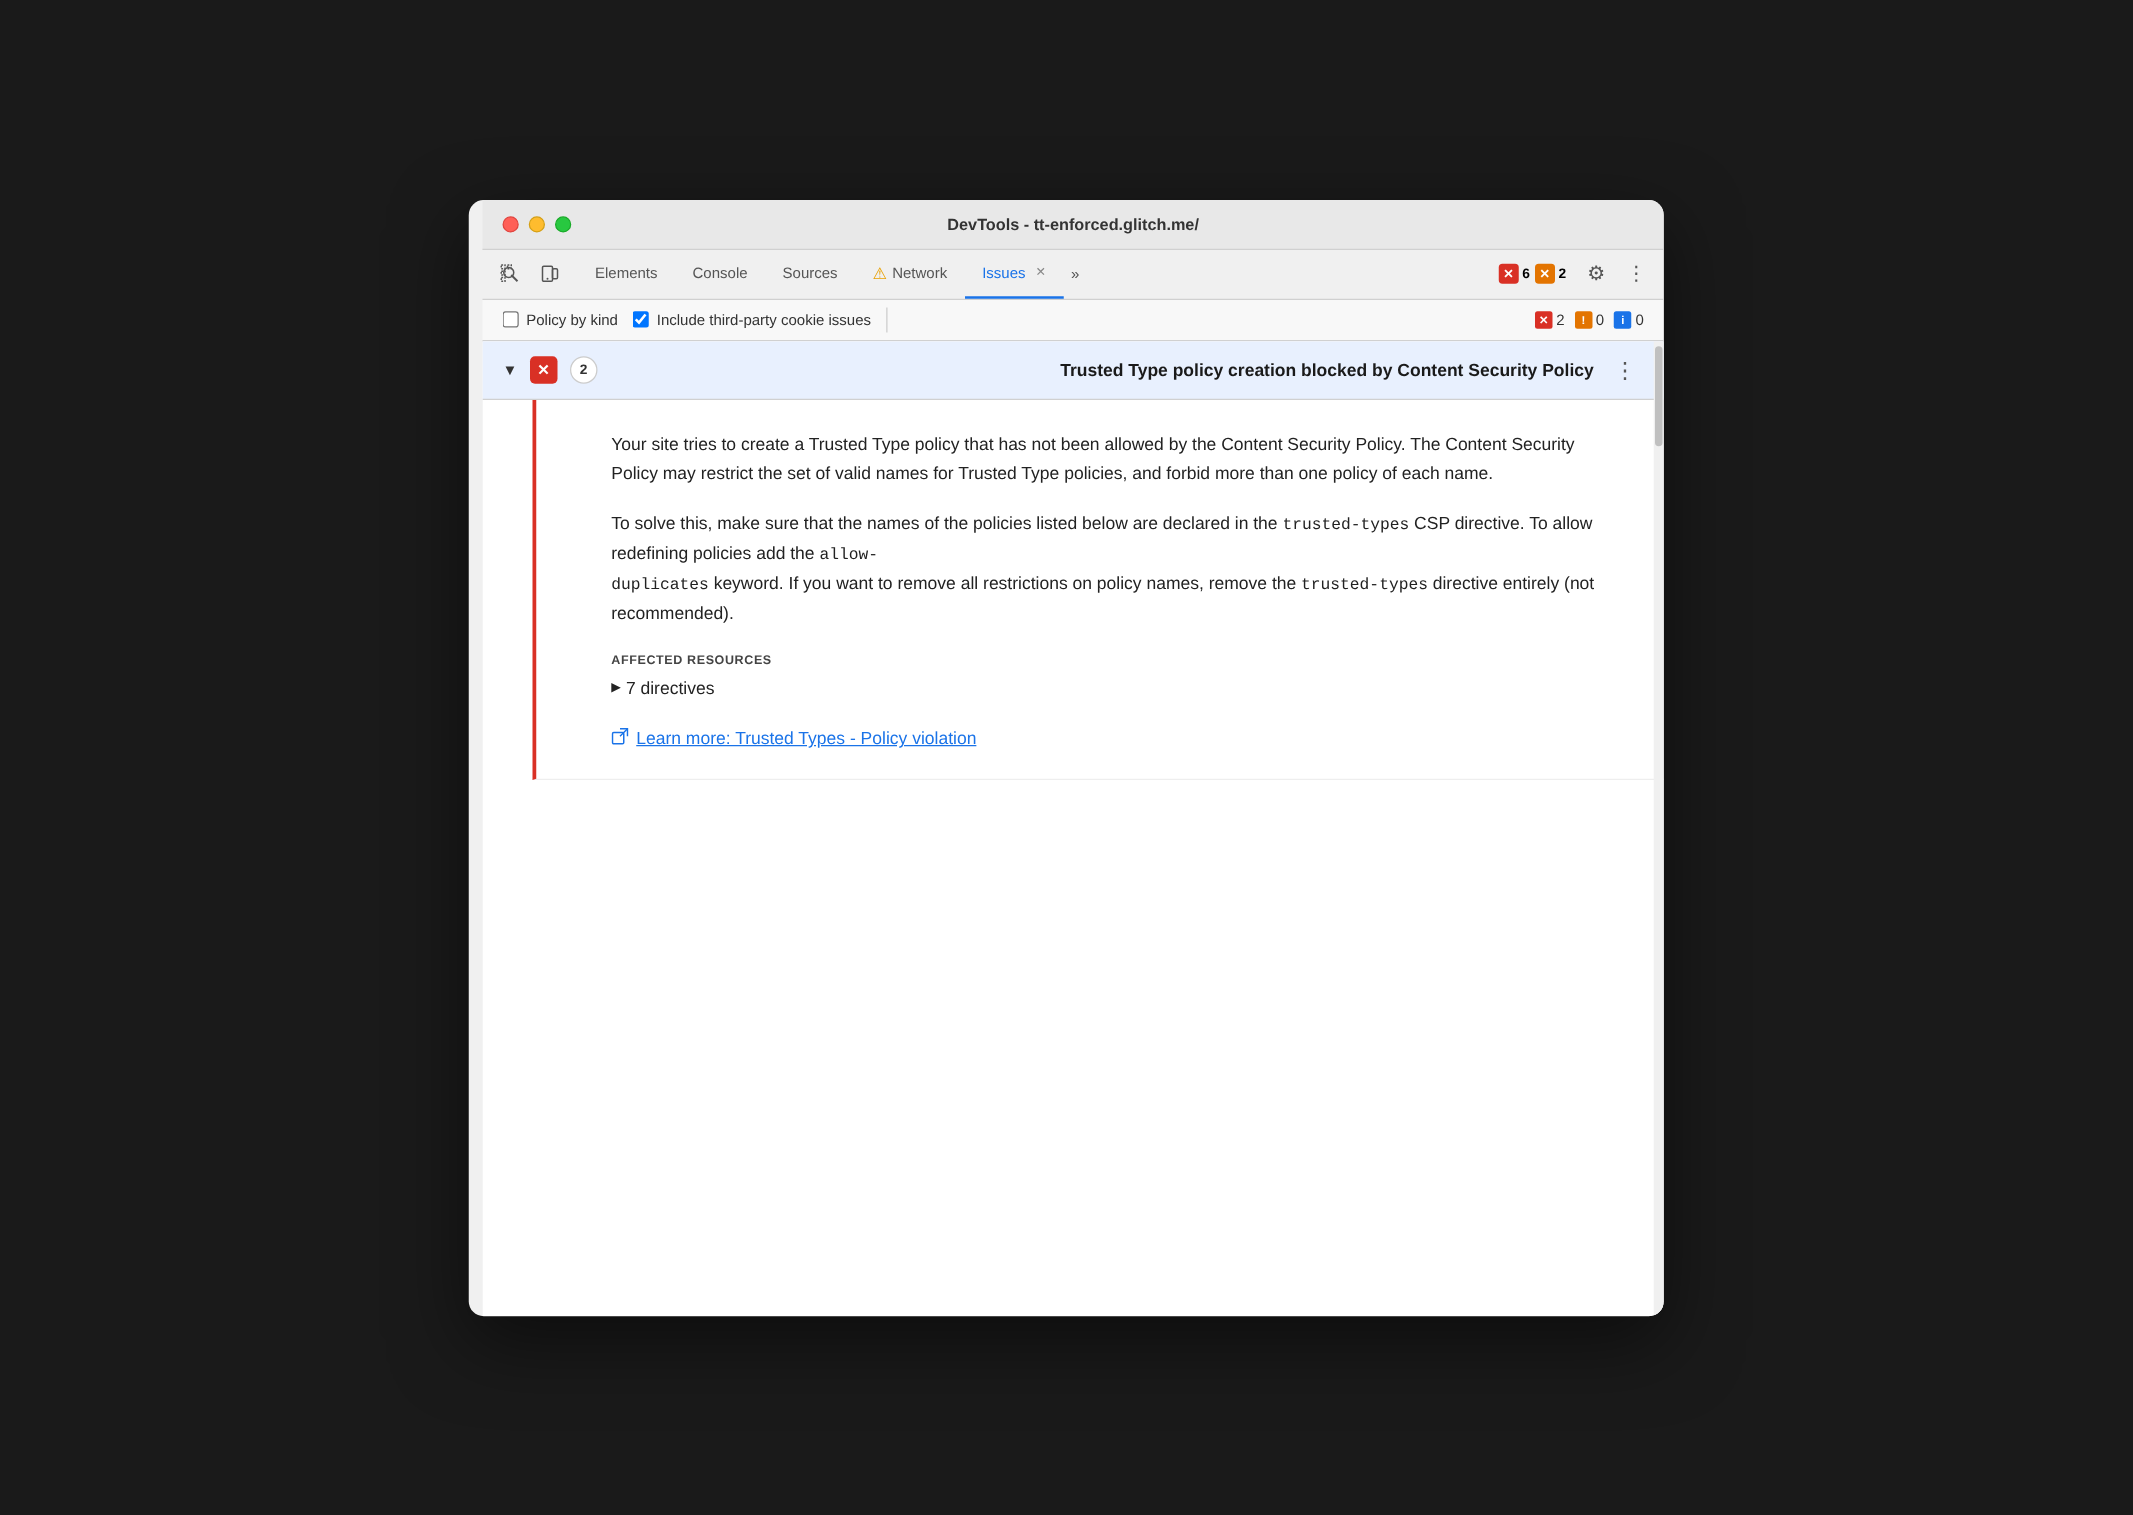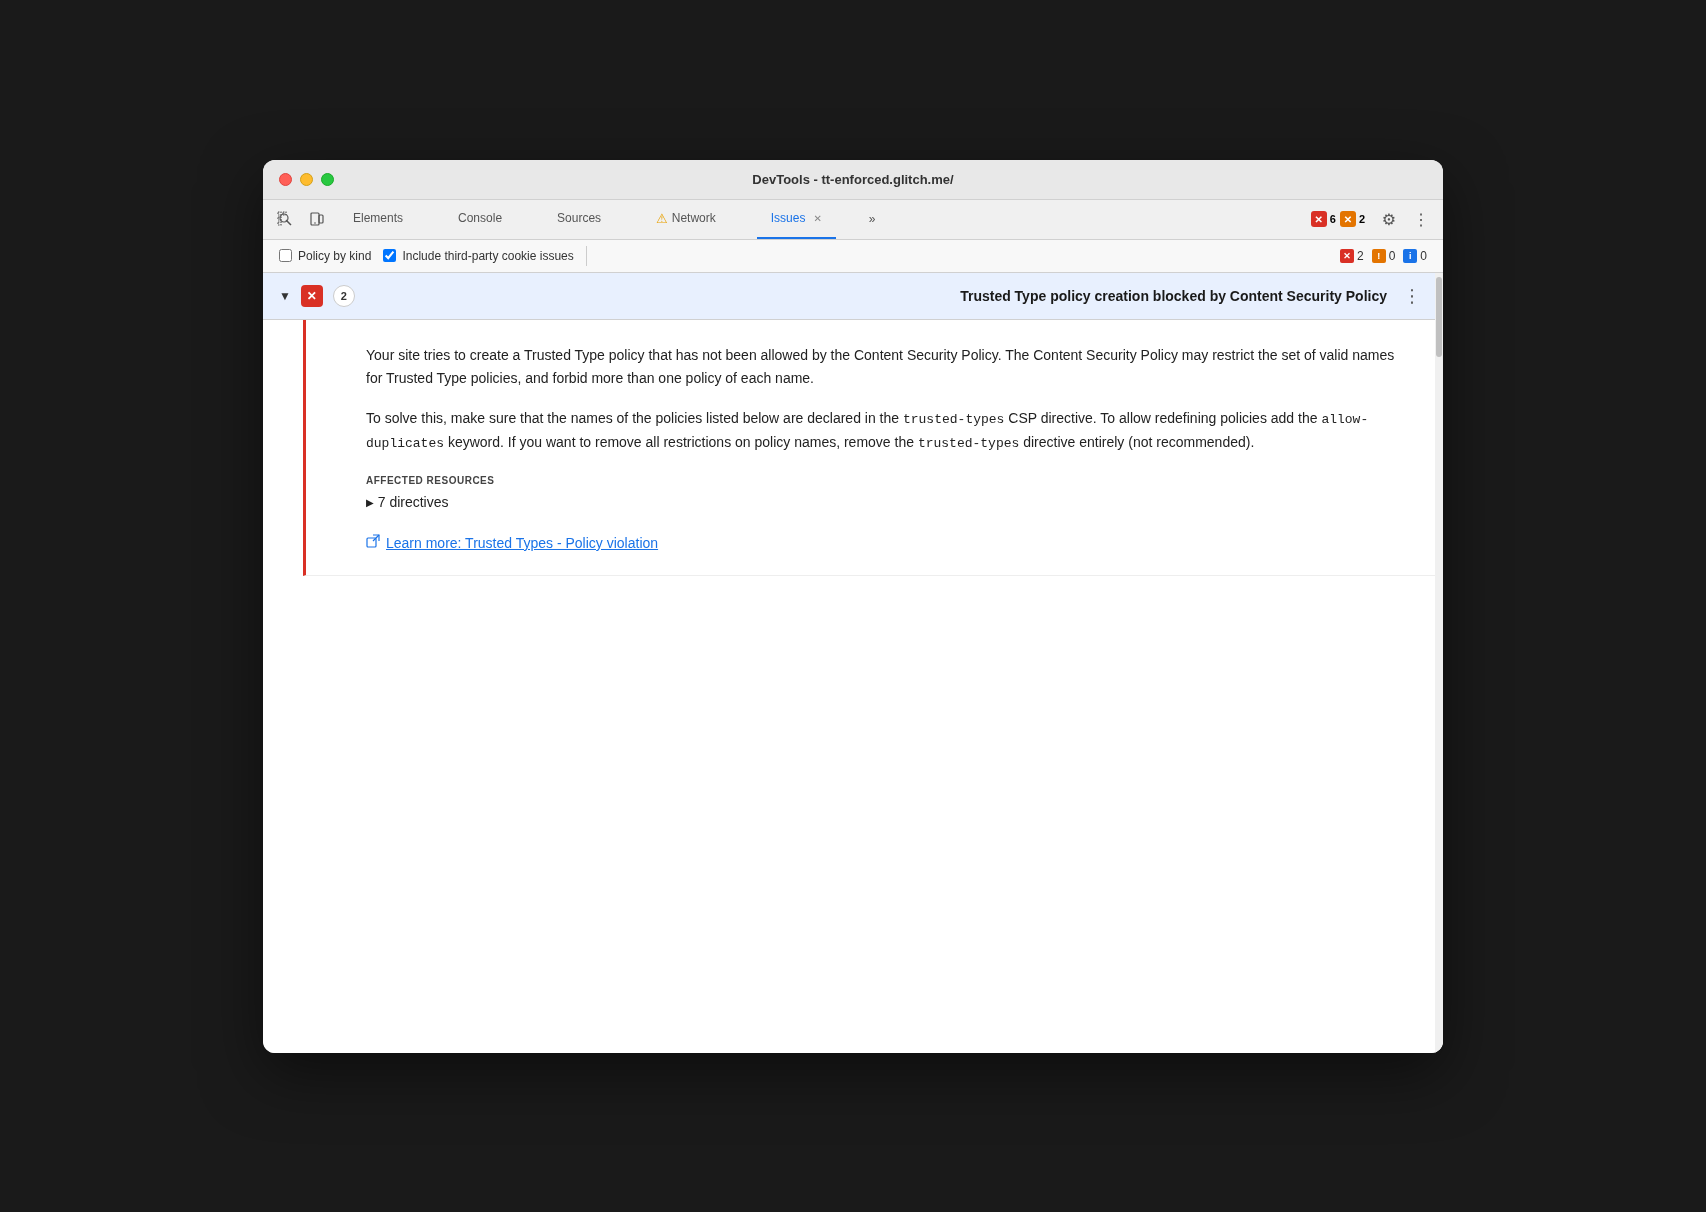--- a/index.html
+++ b/index.html
@@ -5,25 +5,26 @@
     * { box-sizing: border-box; margin: 0; padding: 0; }
     body {
       background: #1a1a1a;
       display: flex;
       justify-content: center;
       align-items: center;
       min-height: 100vh;
       font-family: -apple-system, BlinkMacSystemFont, 'Segoe UI', sans-serif;
     }
     .window {
-      width: 1180px;
+      width: 956px;
       background: #f0f0f0;
       border-radius: 12px;
       overflow: hidden;
       box-shadow: 0 20px 60px rgba(0,0,0,0.5);
+      padding-left: 11px;
     }
     .title-bar {
       background: #e8e8e8;
       padding: 12px 16px;
       display: flex;
       align-items: center;
       justify-content: center;
       border-bottom: 1px solid #d0d0d0;
       position: relative;
     }
@@ -68,21 +69,20 @@
       justify-content: center;
       cursor: pointer;
       border-radius: 4px;
       color: #555;
       font-size: 14px;
     }
     .tabs {
       display: flex;
       align-items: center;
       flex: 1;
-      gap: 27px;
     }
     .tab {
       padding: 8px 14px;
       font-size: 12px;
       cursor: pointer;
       color: #555;
       border-bottom: 2px solid transparent;
       white-space: nowrap;
       height: 40px;
       display: flex;
@@ -300,21 +300,20 @@
       font-size: 14px;
       color: #222;
       cursor: pointer;
     }
     .dir-arrow {
       font-size: 10px;
     }
     .learn-more {
       margin-top: 24px;
       display: flex;
-      align-items: center;
       gap: 6px;
     }
     .learn-more a {
       color: #1a73e8;
       text-decoration: underline;
       font-size: 14px;
       cursor: pointer;
     }
     .external-link-icon {
       color: #1a73e8;

